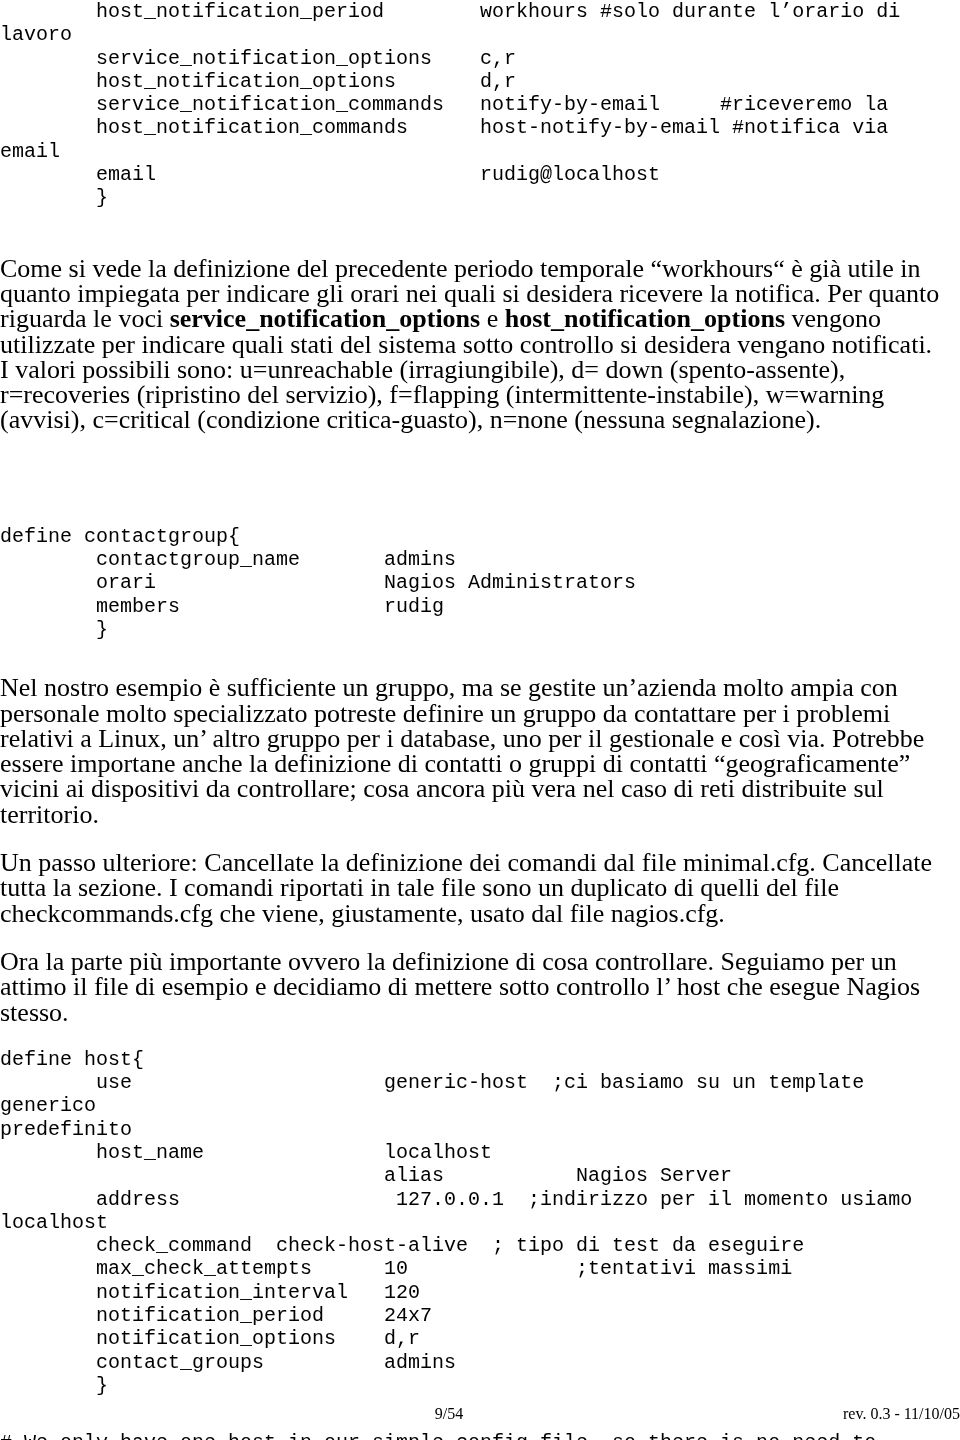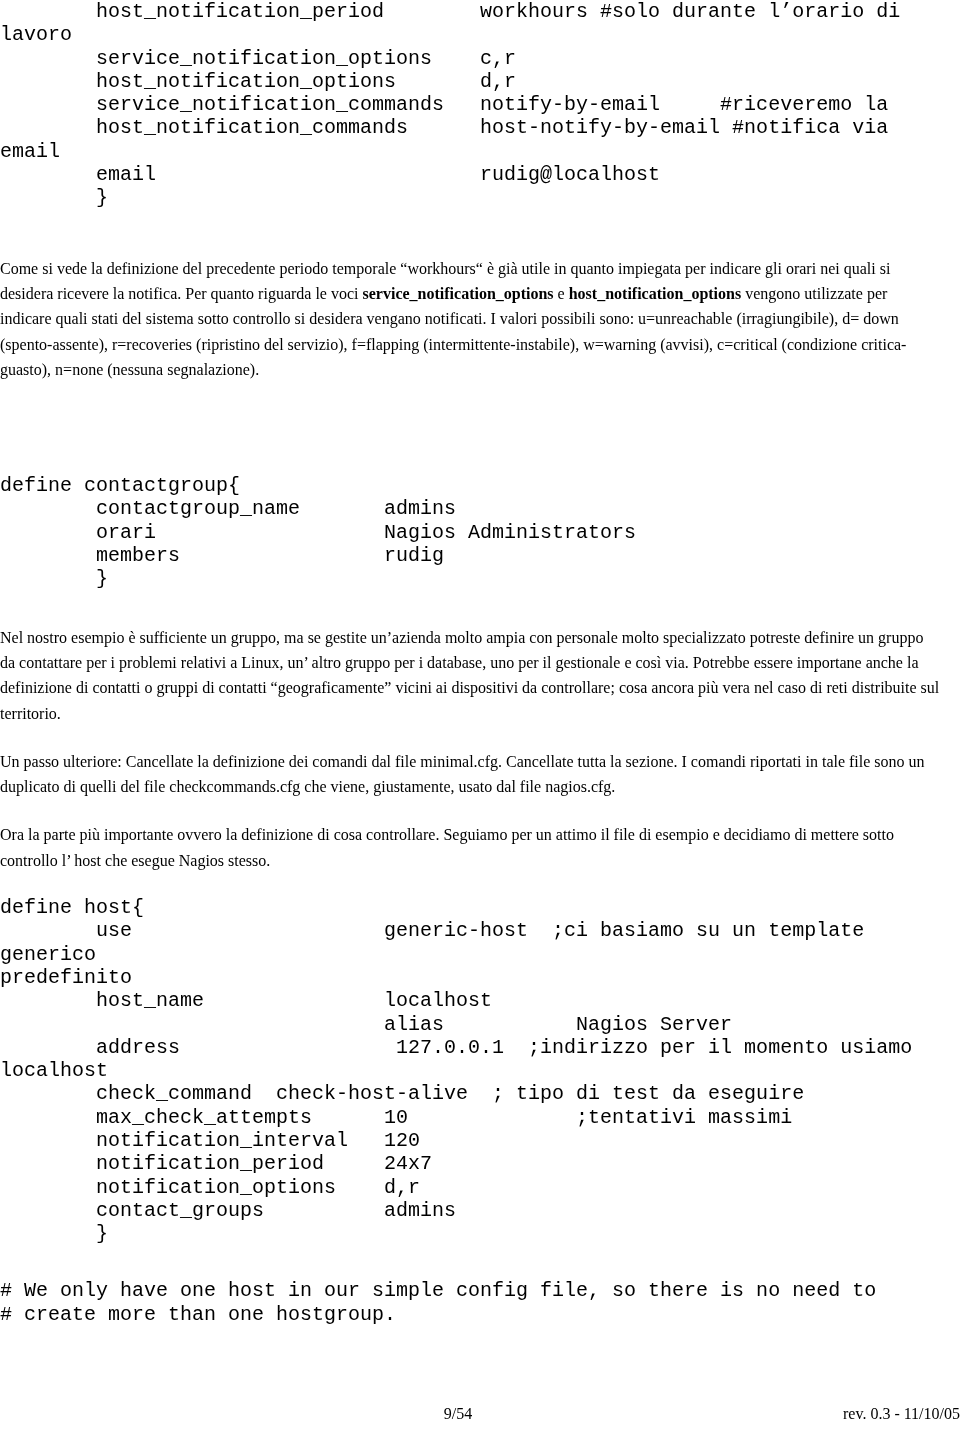--- a/index.html
+++ b/index.html
@@ -37,21 +37,21 @@
     white-space: pre-wrap;
     word-break: break-word;
     letter-spacing: 0px;
     color: #000;
     margin: 0;
   }
 
   
   .prose {
     font-family: "Liberation Serif", "DejaVu Serif", serif;
-    font-size: 16px;
+    font-size: 26px;
     line-height: 25.3px;
     color: #000;
     margin: 0;
     text-align: left;
     width: 940px;
   }
   .prose b {
     font-weight: bold;
   }
   .gap-md { height: 23px; }
@@ -65,21 +65,21 @@
     top: 1404px;
     width: 960px;
     height: 26px;
     font-family: "Liberation Serif", "DejaVu Serif", serif;
     font-size: 16px;
     line-height: 20px;
     color: #000;
   }
   .footer .page-num {
     position: absolute;
-    left: 12px;
+    left: 3px;
     width: 892px;
     text-align: center;
   }
   .footer .rev {
     position: absolute;
     right: 0px;
     text-align: left;
   }
 </style>
 </head>

